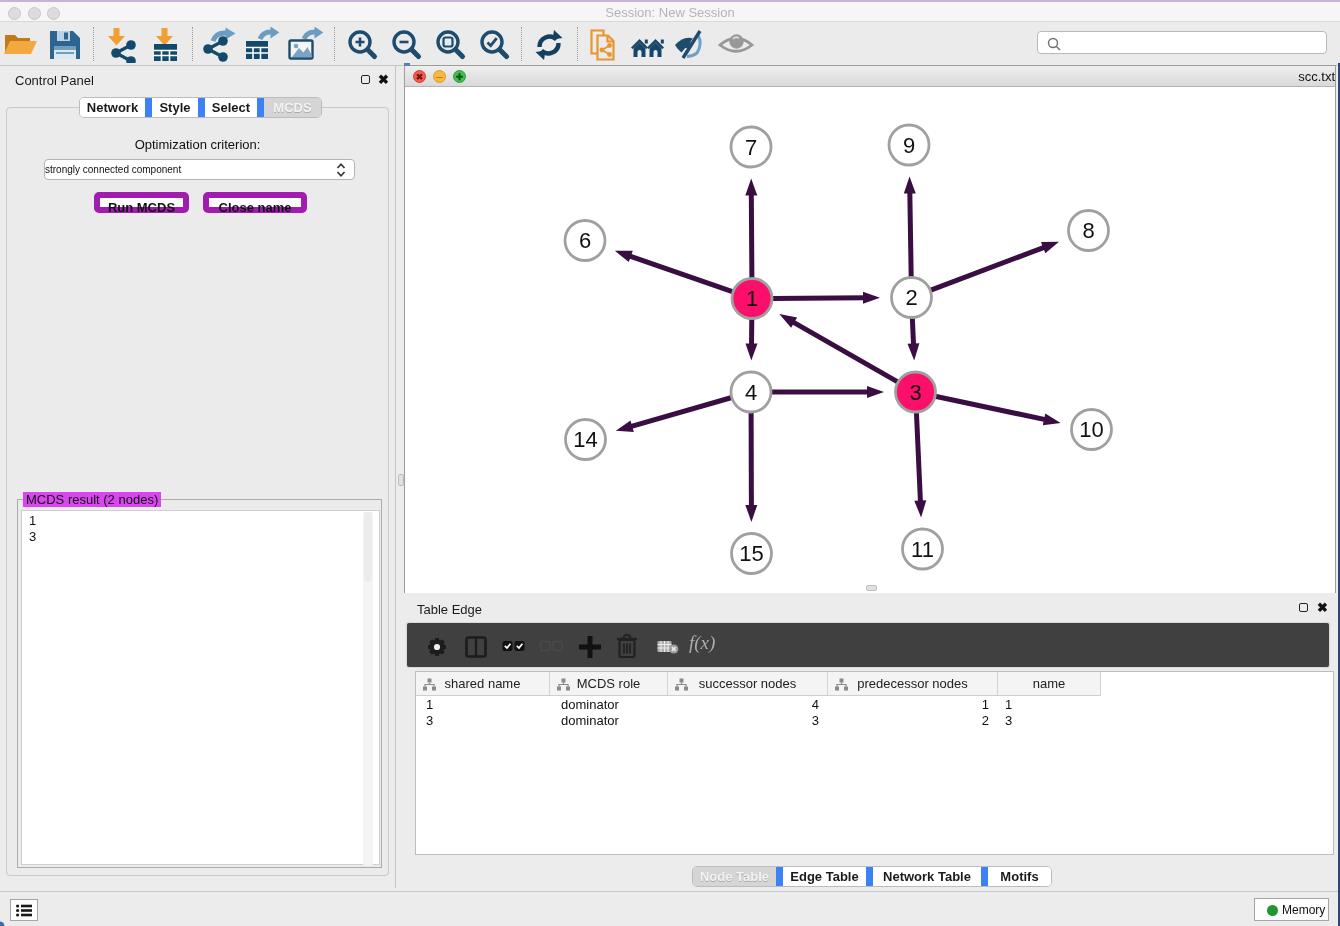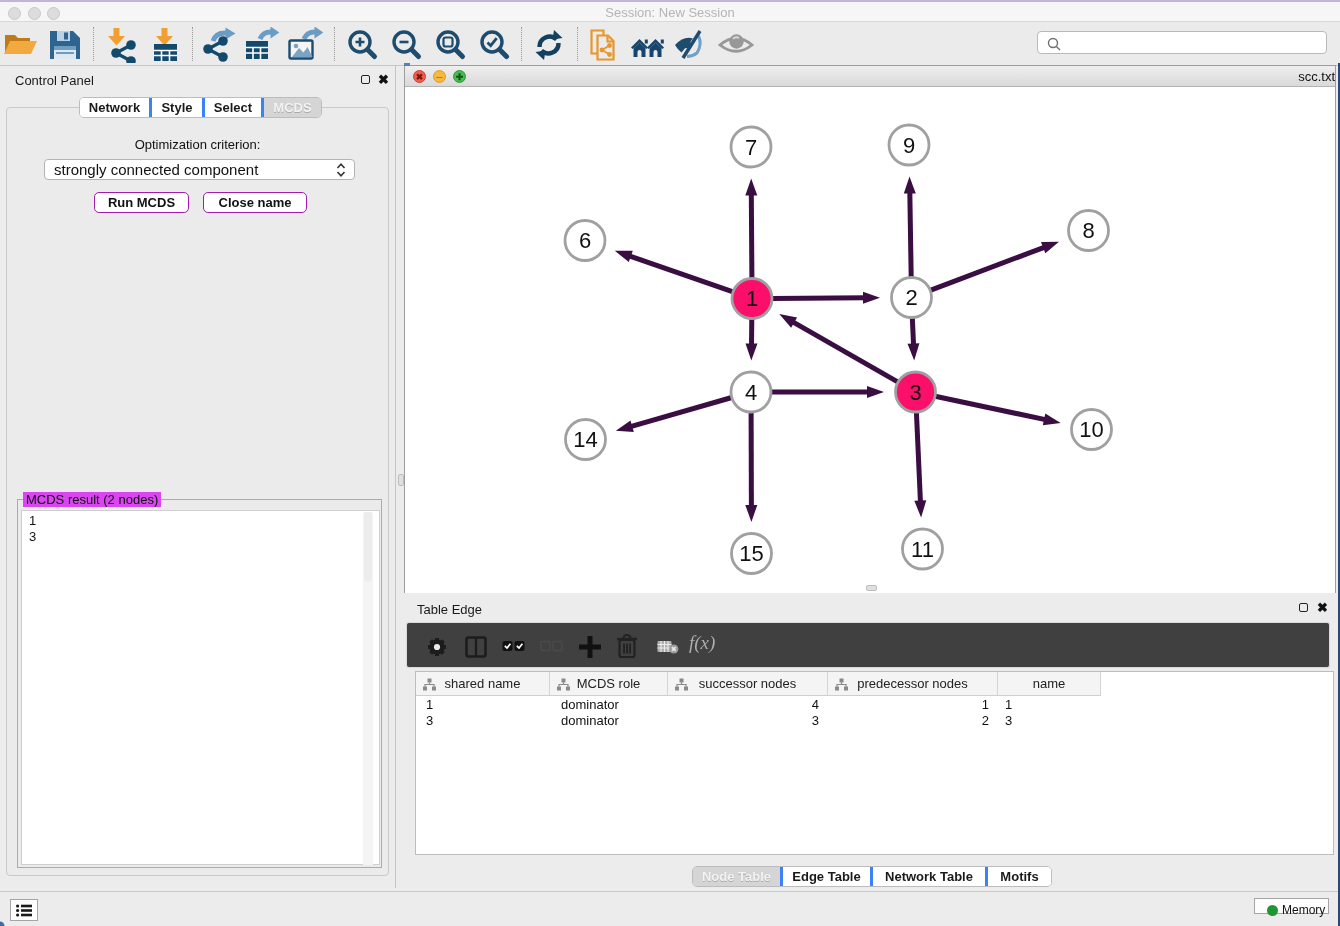--- a/index.html
+++ b/index.html
@@ -13,26 +13,26 @@
 .tsep{position:absolute;top:4px;height:34px;width:0;border-left:1px dotted #9a9a9a}
 #search{position:absolute;left:1037px;top:31px;width:290px;height:23px;background:#fff;border:1px solid #b9b9b9;border-radius:4px}
 
 #cp-head{position:absolute;left:0;top:66px;width:395px;height:28px;background:#ececec}
 #cp-title{position:absolute;left:15px;top:73px;font-size:13px;color:#1a1a1a}
 #cp-border{position:absolute;left:395px;top:66px;width:1px;height:822px;background:#c4c4c4}
 .sqico{position:absolute;width:9px;height:9px;border:1.5px solid #222;border-radius:2px}
 .xico{position:absolute;font-size:13px;font-weight:bold;color:#111;line-height:10px}
 #cp-panel{position:absolute;left:6px;top:107px;width:383px;height:769px;background:#ebebeb;border:1px solid #c9c9c9;border-radius:4px}
 .tabs{position:absolute;display:flex;height:21px;border:1px solid #bcbcbc;border-radius:5px;overflow:hidden;background:#fff}
-.tab{font-size:13px;font-weight:bold;color:#1a1a1a;background:#fff;border-right:3px solid #3b82f6;display:flex;align-items:center;justify-content:center}
+.tab{font-size:13px;font-weight:bold;color:#1a1a1a;background:#fff;border-right:7px solid #3b82f6;display:flex;align-items:center;justify-content:center}
 .tab.sel{background:#d5d5d5;color:#f3f3f3;text-shadow:0 1px 0 #aaa}
 .tab:last-child{border-right:none}
 #optlab{position:absolute;left:0;top:137px;width:395px;text-align:center;font-size:13px;color:#111}
-#optsel{position:absolute;left:44px;top:159px;width:311px;height:21px;background:#fff;border:1px solid #b4b4b4;border-radius:4px;font-size:15px;color:#111;line-height:19px;padding-left:9px}
-.btn{position:absolute;height:21px;background:#fff;border:1px solid #a21caf;border-radius:5px;font-size:13px;font-weight:bold;color:#111;text-align:center;line-height:19px}
+#optsel{position:absolute;left:44px;top:159px;width:311px;height:21px;background:#fff;border:1px solid #b4b4b4;border-radius:4px;font-size:10px;color:#111;line-height:19px;}
+.btn{position:absolute;height:21px;background:#fff;border:6px solid #a21caf;border-radius:5px;font-size:13px;font-weight:bold;color:#111;text-align:center;line-height:19px}
 #grpbox{position:absolute;left:17px;top:499px;width:365px;height:369px;border:1px solid #ababab}
 #grplab{position:absolute;left:23px;top:492px;background:#d946ef;padding:0 3px;font-size:13px;color:#111}
 #grpwhite{position:absolute;left:21px;top:510px;width:359px;height:355px;background:#fff;border:1px solid #cfcfcf}
 #grpscroll{position:absolute;right:6px;top:1px;width:10px;height:353px;background:#f4f4f4}
 #grpscroll .thumb{position:absolute;left:1px;top:0px;width:8px;height:70px;background:#ececec;border-radius:4px}
 #grptext{position:absolute;left:7px;top:2px;font-size:13px;color:#111;line-height:16px}
 
 #netwin{position:absolute;left:404px;top:65px;width:932px;height:528px;border:1px solid #9d9d9d;background:#fff}
 #nettitle{position:absolute;left:0;top:0;width:100%;height:21px;background:linear-gradient(#efefef,#d9d9d9);border-bottom:1px solid #b4b4b4}
 #netname{position:absolute;top:3px;width:100%;text-align:right;font-size:13px;color:#111}
@@ -46,21 +46,21 @@
 #tp-toolbar{position:absolute;left:10px;top:24px;width:924px;height:46px;background:#404040;border:1px solid #d9d9d9;border-radius:3px}
 #tp-table{position:absolute;left:19px;top:73px;width:919px;height:184px;background:#fff;border:1px solid #bdbdbd}
 .th{position:absolute;top:0;height:24px;background:#f4f4f4;border-right:1px solid #d4d4d4;border-bottom:1px solid #cfcfcf;font-size:13px;color:#222;text-align:center;line-height:24px}
 .td{position:absolute;font-size:13px;color:#111;height:16px;line-height:16px}
 .thico{position:absolute;top:6px}
 #btabs{left:692px;top:866px}
 #btabs .tab{font-weight:bold}
 
 #statusbar{position:absolute;left:0;top:891px;width:1340px;height:35px;background:#ececec;border-top:1px solid #c9c9c9}
 #listbtn{position:absolute;left:10px;top:7px;width:28px;height:22px;background:#fdfdfd;border:1px solid #a5a5a5}
-#membtn{position:absolute;left:1254px;top:6px;width:75px;height:16px;background:#fdfdfd;border:1px solid #a5a5a5;font-size:12px;color:#111}
+#membtn{position:absolute;left:1254px;top:6px;width:75px;height:23px;background:#fdfdfd;border:1px solid #a5a5a5;font-size:12px;color:#111}
 #bluestrip{position:absolute;left:1338px;top:63px;width:2px;height:863px;background:#2c4878}
 svg{display:block}
 </style></head>
 <body>
 
 <div id="titlebar">
   <div class="tl" style="left:8px"></div>
   <div class="tl" style="left:28px"></div>
   <div class="tl" style="left:47px"></div>
   <div id="wtitle">Session: New Session</div>

